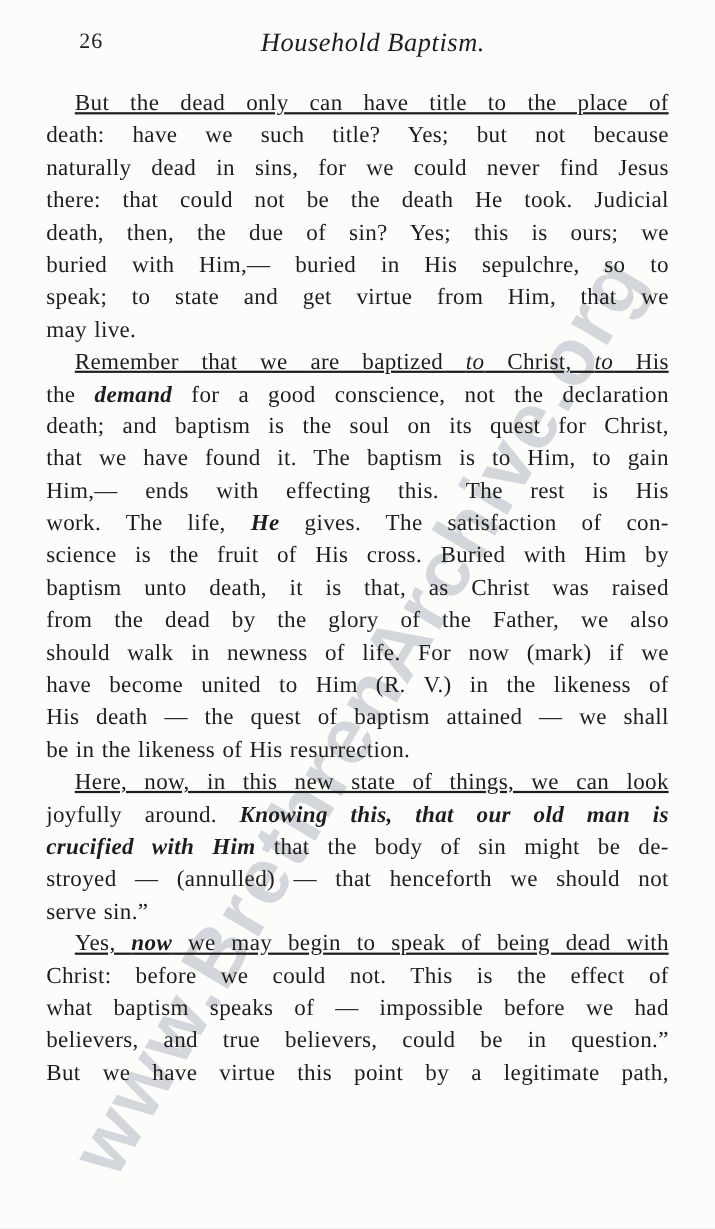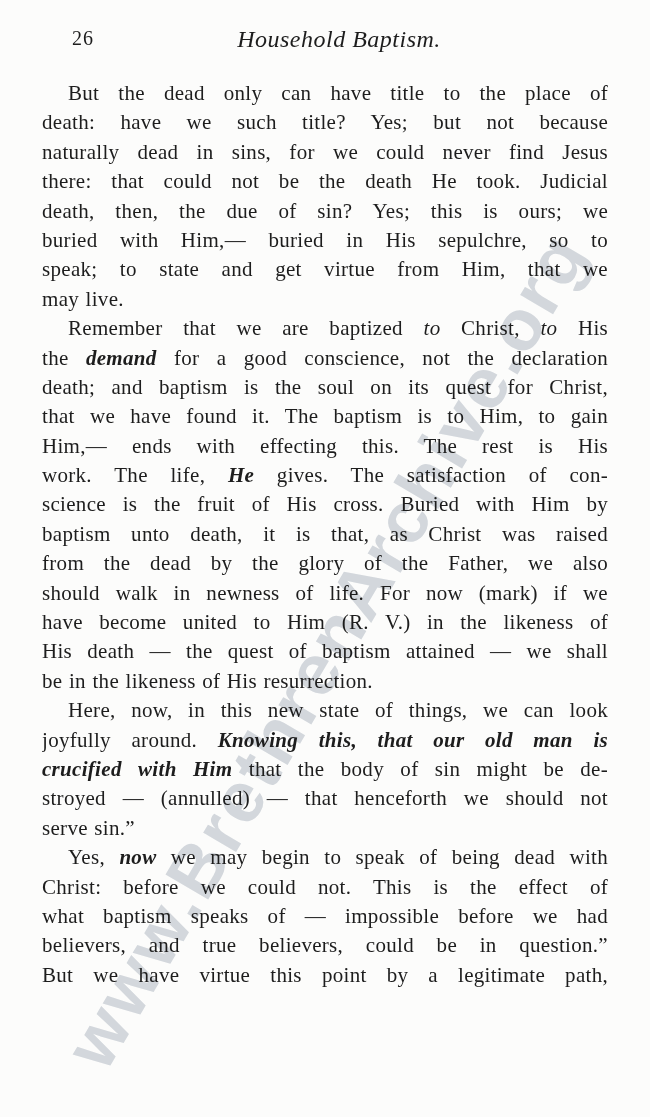--- a/index.html
+++ b/index.html
@@ -71,21 +71,21 @@
     letter-spacing: 0.3px;
     word-spacing: 1px;
   }
   
   .line.j::after {
     content: "";
     display: inline-block;
     width: 100%;
     height: 0;
   }
-  .line.indent { padding-left: 26px; }
+  .line.indent { padding-left: 26px; text-decoration: underline; }
   .run.i  { font-style: italic; margin-top: 12px; }
   .run.bi { font-style: italic; font-weight: 700; }
 </style>
 </head>
 <body>
 
 <div class="page">
 
   <div class="watermark">www.BrethrenArchive.org</div>
 

